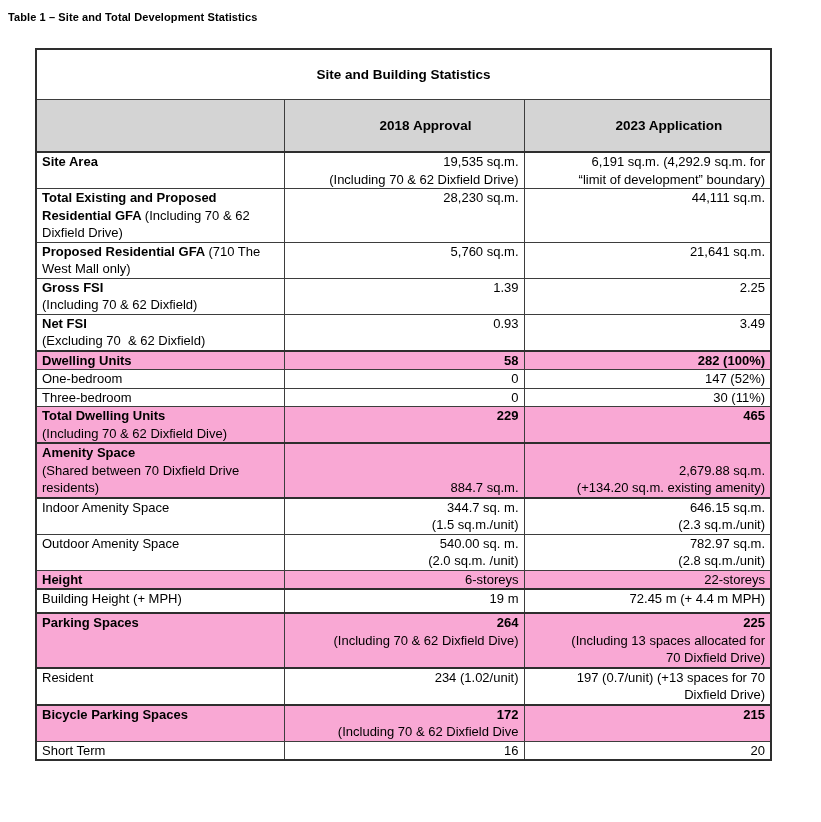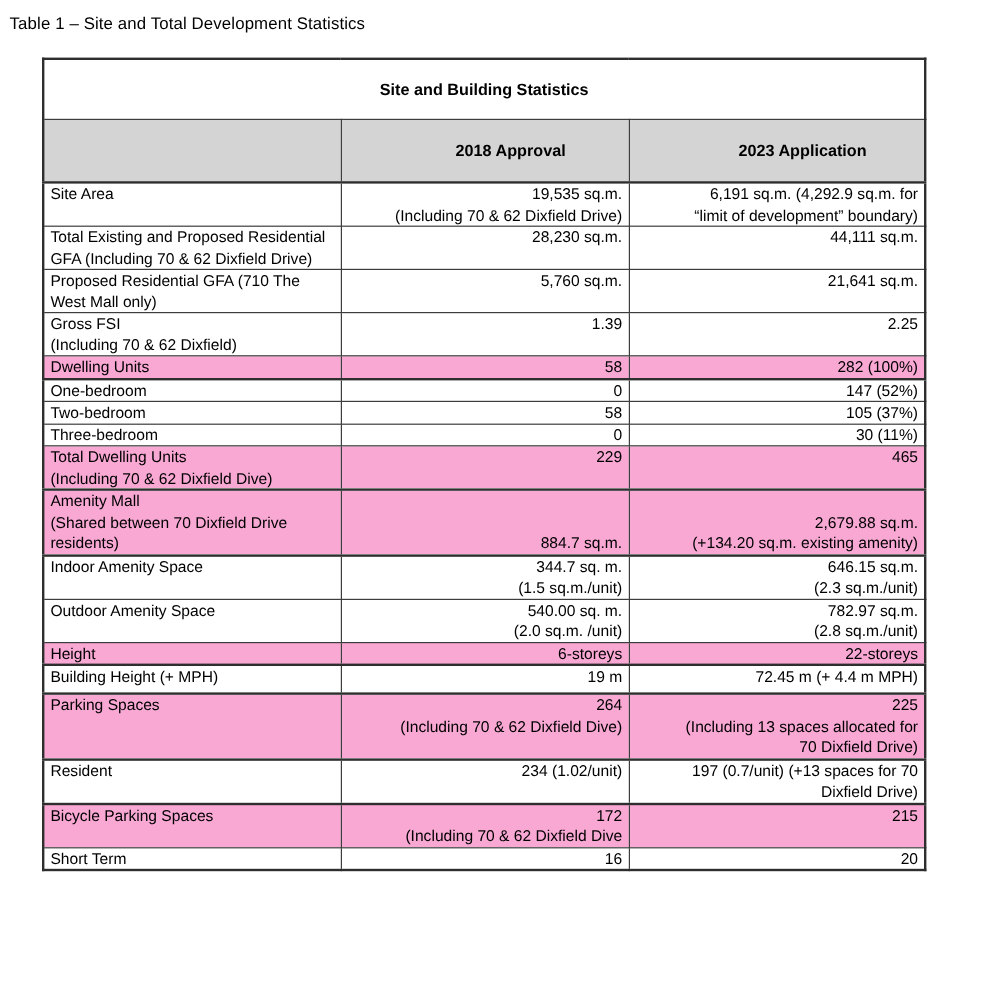--- a/index.html
+++ b/index.html
@@ -9,22 +9,22 @@
     width: 821px;
     height: 822px;
     font-family: "Liberation Sans", sans-serif;
     color: #000;
     position: relative;
   }
   .page-title {
     position: absolute;
     left: 8px;
     top: 11px;
-    font-size: 14px;
-    font-weight: normal;
+    font-size: 11px;
+    font-weight: bold;
     letter-spacing: 0.1px;
   }
   table.stats {
     position: absolute;
     left: 35px;
     top: 48px;
     width: 735px;
     border-collapse: collapse;
     table-layout: fixed;
     font-size: 13px;
@@ -53,21 +53,21 @@
     background: #d4d4d4;
     text-align: center;
     vertical-align: middle;
     font-weight: bold;
     font-size: 13.5px;
     padding-left: 48px;
   }
   .label-cell { text-align: left; }
   .value-cell { text-align: right; }
   tr.section td { background: #f9a8d4; }
-  span.b { font-weight: normal; }
+  span.b { font-weight: bold; }
 
   
   #data-rows tr:nth-child(1) td,
   #data-rows tr:nth-child(6) td,
   #data-rows tr:nth-child(10) td,
   #data-rows tr:nth-child(11) td,
   #data-rows tr:nth-child(14) td,
   #data-rows tr:nth-child(15) td,
   #data-rows tr:nth-child(16) td,
   #data-rows tr:nth-child(17) td,
@@ -117,47 +117,47 @@
       <tr>
         <td class="label-cell"><span class="b">Proposed Residential GFA </span><span>(710 The West Mall only)</span></td>
         <td class="value-cell"><span>5,760 sq.m.</span></td>
         <td class="value-cell"><span>21,641 sq.m.</span></td>
       </tr>
       <tr>
         <td class="label-cell"><span class="b">Gross FSI</span><br><span>(Including 70 &amp; 62 Dixfield)</span></td>
         <td class="value-cell"><span>1.39</span></td>
         <td class="value-cell"><span>2.25</span></td>
       </tr>
+      <tr>
+        <td class="label-cell"><span class="b">Net FSI</span><br><span>(Excluding 70  &amp; 62 Dixfield)</span></td>
+        <td class="value-cell"><span>0.93</span></td>
+        <td class="value-cell"><span>3.49</span></td>
+      </tr>
       <tr class="section">
         <td class="label-cell"><span class="b">Dwelling Units</span></td>
         <td class="value-cell"><span class="b">58</span></td>
         <td class="value-cell"><span class="b">282 (100%)</span></td>
       </tr>
       <tr>
         <td class="label-cell"><span>One-bedroom</span></td>
         <td class="value-cell"><span>0</span></td>
         <td class="value-cell"><span>147 (52%)</span></td>
       </tr>
       <tr>
-        <td class="label-cell"><span>Two-bedroom</span></td>
-        <td class="value-cell"><span>58</span></td>
-        <td class="value-cell"><span>105 (37%)</span></td>
-      </tr>
-      <tr>
         <td class="label-cell"><span>Three-bedroom</span></td>
         <td class="value-cell"><span>0</span></td>
         <td class="value-cell"><span>30 (11%)</span></td>
       </tr>
       <tr class="section">
         <td class="label-cell"><span class="b">Total Dwelling Units</span><br><span>(Including 70 &amp; 62 Dixfield Dive)</span></td>
         <td class="value-cell"><span class="b">229</span></td>
         <td class="value-cell"><span class="b">465</span></td>
       </tr>
       <tr class="section">
-        <td class="label-cell"><span class="b">Amenity Mall</span><br><span>(Shared between 70 Dixfield Drive residents)</span></td>
+        <td class="label-cell"><span class="b">Amenity Space</span><br><span>(Shared between 70 Dixfield Drive residents)</span></td>
         <td class="value-cell"><span>884.7 sq.m.</span></td>
         <td class="value-cell"><span>2,679.88 sq.m.</span><br><span>(+134.20 sq.m. existing amenity)</span></td>
       </tr>
       <tr>
         <td class="label-cell"><span>Indoor Amenity Space</span></td>
         <td class="value-cell"><span>344.7 sq. m.</span><br><span>(1.5 sq.m./unit)</span></td>
         <td class="value-cell"><span>646.15 sq.m.</span><br><span>(2.3 sq.m./unit)</span></td>
       </tr>
       <tr>
         <td class="label-cell"><span>Outdoor Amenity Space</span></td>

